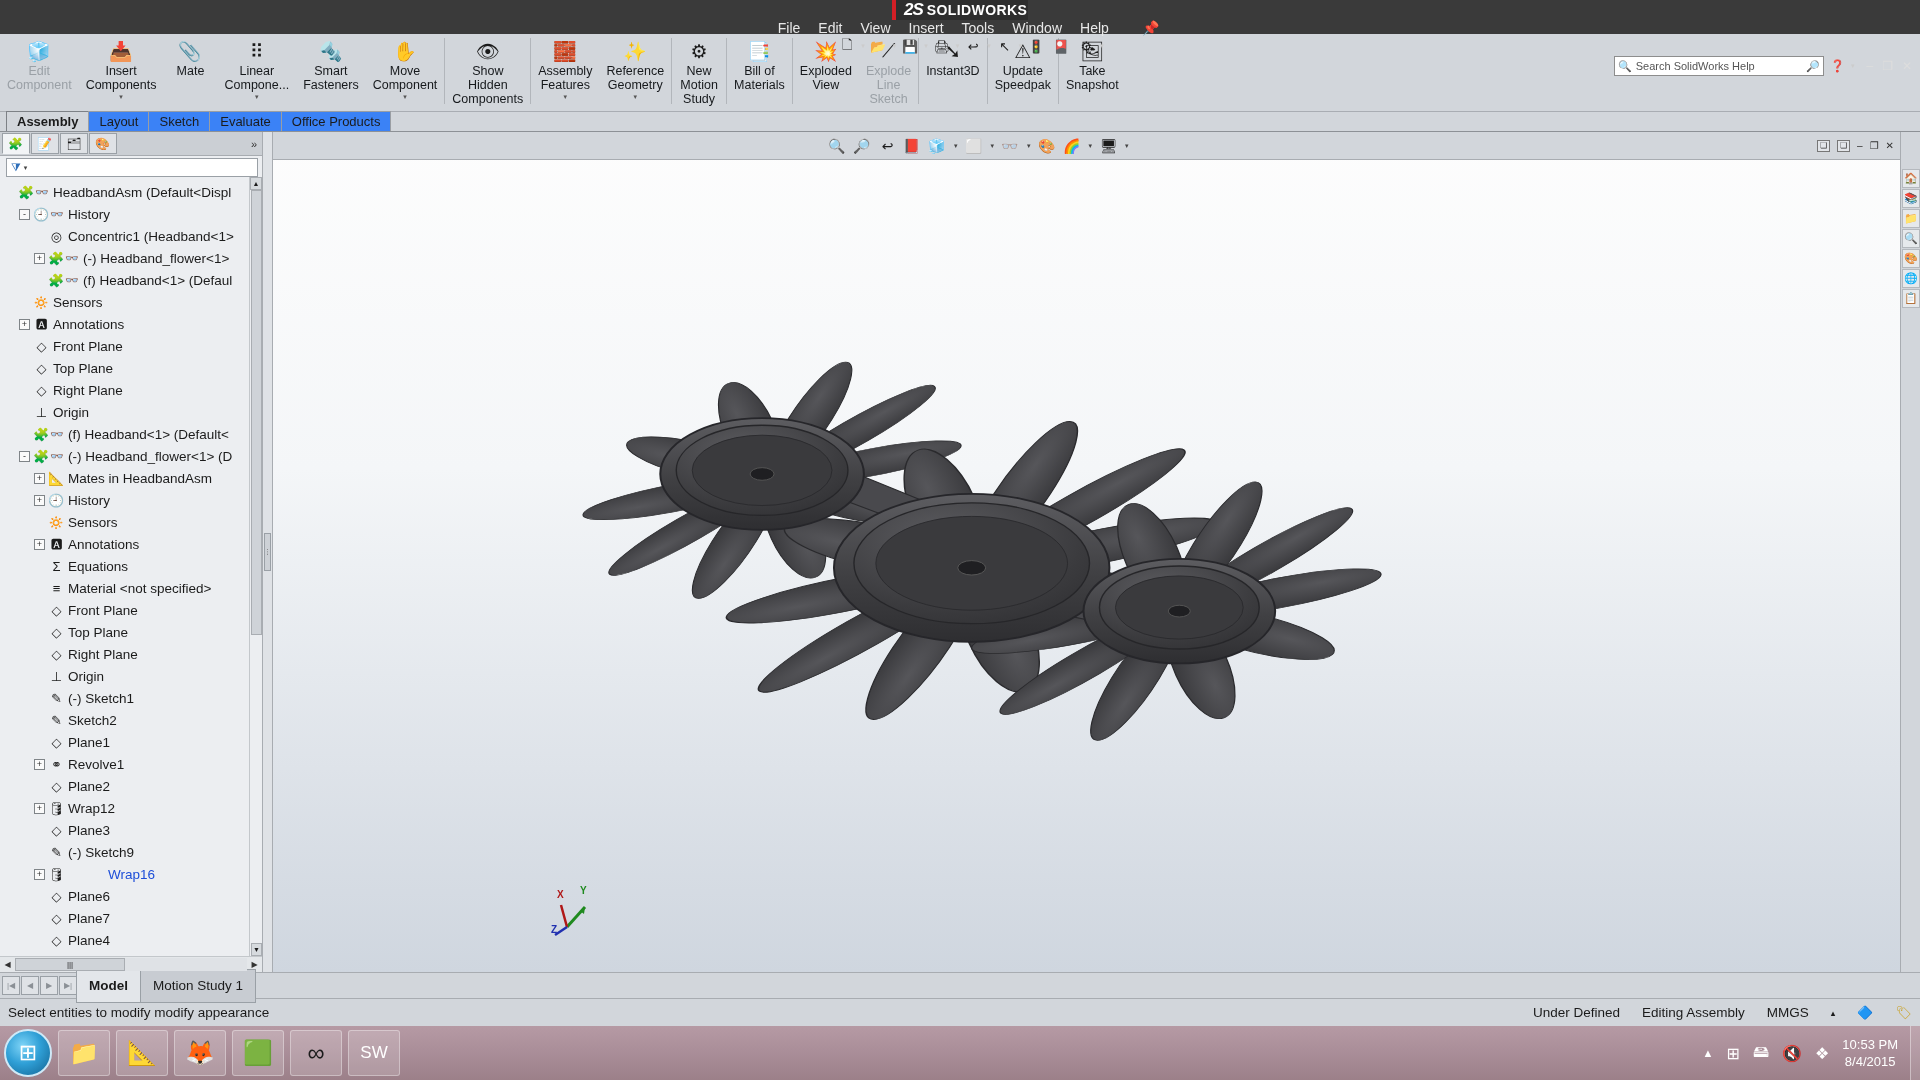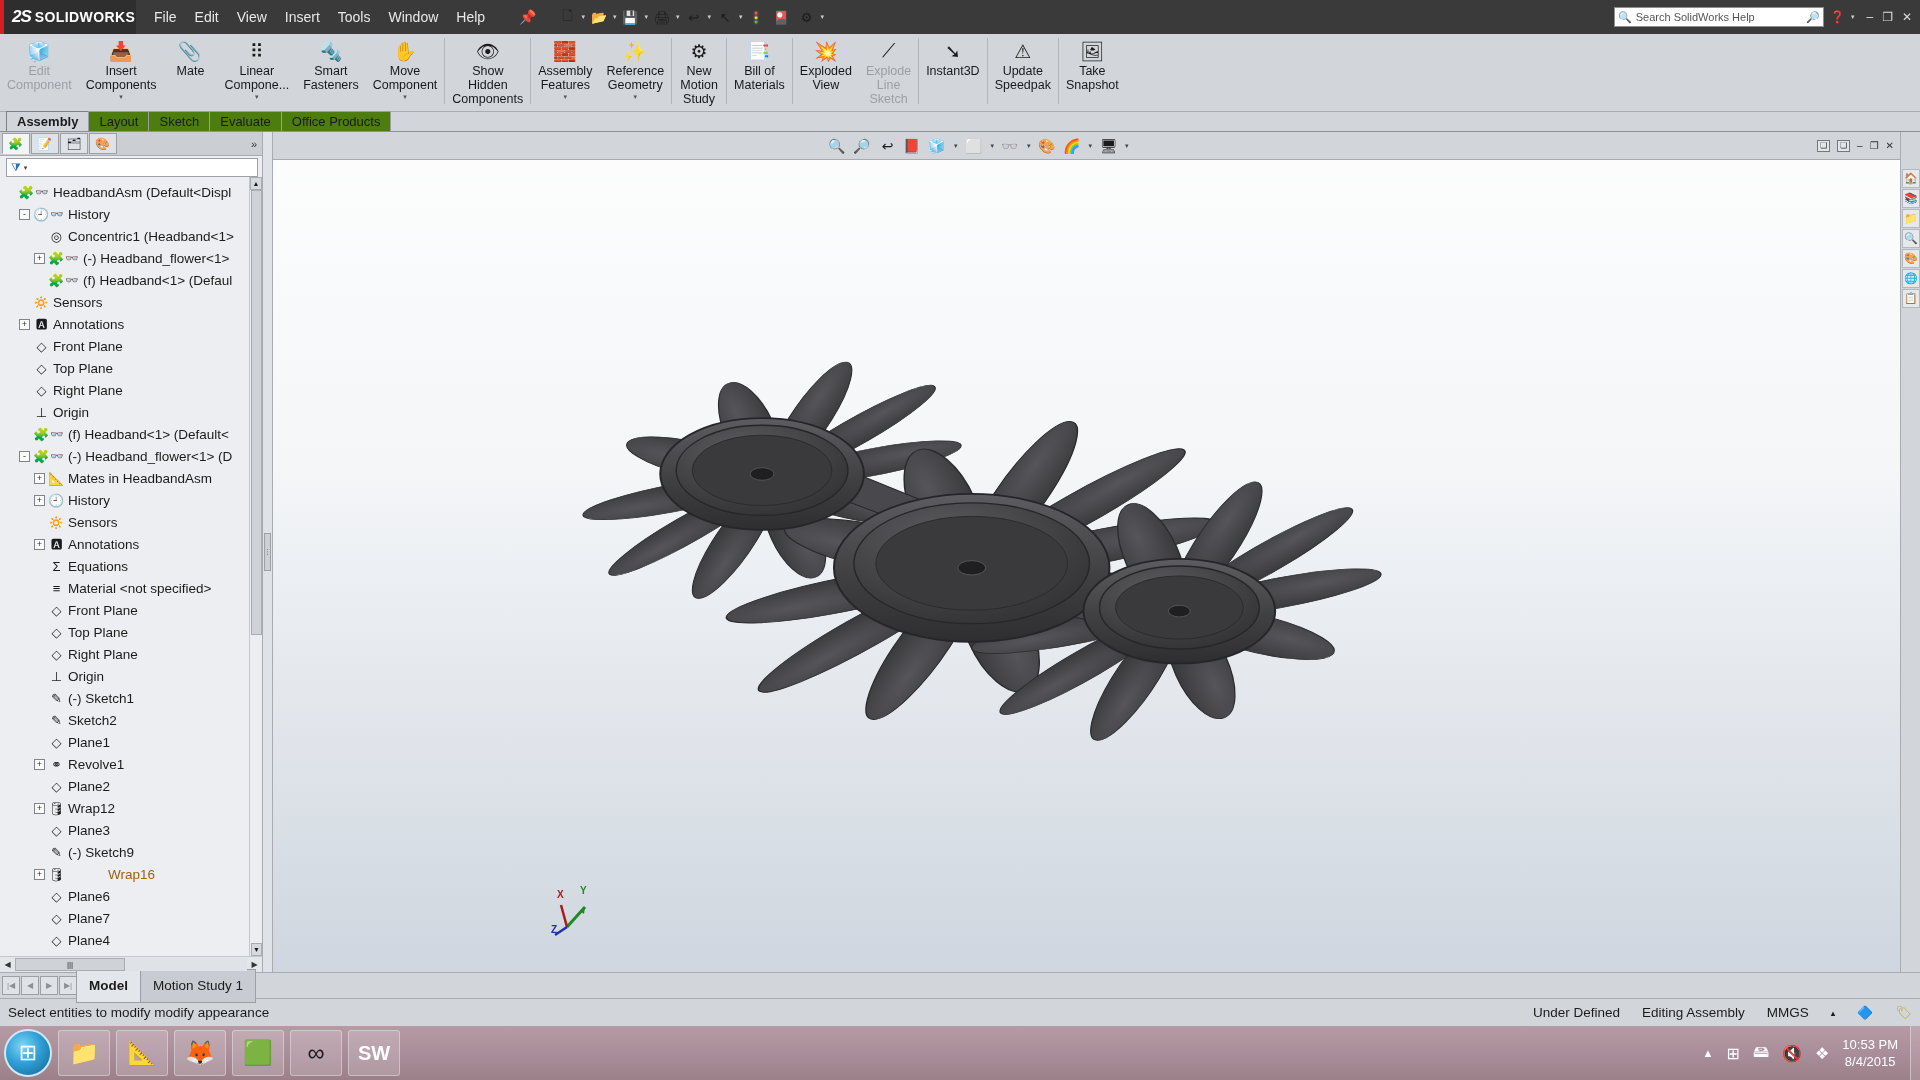--- a/index.html
+++ b/index.html
@@ -1,21 +1,21 @@
 <!DOCTYPE html>
 <html><head>
 <meta charset="utf-8">
 <style>
   * { box-sizing: border-box; margin:0; padding:0; }
   html,body{ width:1920px; height:1080px; overflow:hidden;
     font-family:"Liberation Sans", sans-serif; font-size:13px; color:#1b1b1b;
     background:#d4d8dd; }
 
   
-  .titlebar{ height:34px; background:#3a3a3a; display:flex; align-items:center; position:relative; }
+  .titlebar{ height:34px; background:#3a3a3a; display:flex; align-items:center; position:relative;flex-direction:column; }
   .sw-logo{ width:136px; height:34px; background:#2e2e2e; display:flex; align-items:center;
     border-left:4px solid #d41f26; padding-left:8px; }
   .sw-logo .ds{ color:#fff; font-weight:bold; font-style:italic; font-size:17px; letter-spacing:-1px; }
   .sw-logo .nm{ color:#fff; font-weight:bold; font-size:14px; letter-spacing:.4px; margin-left:4px;}
   .sw-logo .nm i{ font-style:normal; font-weight:bold; }
   .menubar{ display:flex; align-items:center; margin-left:18px; gap:18px; }
   .menubar span{ color:#e8e8e8; font-size:14px; cursor:default; }
   .pin-icon{ margin-left:16px; color:#cfcf60; font-size:14px; }
   .title-center{ position:absolute; left:0; right:0; text-align:center; color:#f0f0f0; font-size:14px;
      pointer-events:none; }
@@ -39,21 +39,21 @@
   .rbtn .ico{ height:26px; display:flex; align-items:center; justify-content:center; font-size:19px;}
   .rbtn .lbl{ font-size:12.5px; line-height:14px; color:#16191c; }
   .rbtn.disabled .lbl{ color:#9aa0a6; }
   .rbtn .car{ font-size:7px; color:#555; margin-top:1px;}
   .rsep{ width:1px; height:66px; background:#b2b6bb; margin-top:4px; }
 
   
   .cmdtabs{ height:20px; background:#d2d6db; display:flex; align-items:flex-end; padding-left:6px;
     border-bottom:1px solid #8d9196; }
   .ctab{ height:20px; padding:0 10px; font-size:13px; display:flex; align-items:center;
-    border:1px solid #9a9ea3; border-bottom:none; background:#4d7c0f; margin-right:-1px; }
+    border:1px solid #9a9ea3; border-bottom:none; background:#3b82f6; margin-right:-1px; }
   .ctab.active{ background:#d2d6db; font-weight:bold; border-color:#7d8186; }
 
   
   .body{ display:flex; height:calc(1080px - 34px - 78px - 20px - 28px - 26px - 54px); }
 
   
   .fm{ width:263px; background:#eceef1; display:flex; flex-direction:column; border-right:1px solid #a8acb1;}
   .fm-tabs{ height:24px; background:#cbcfd4; display:flex; align-items:center; padding-left:2px; gap:1px;
      border-bottom:1px solid #a8acb1; position:relative;}
   .fmt{ width:28px; height:21px; border:1px solid #9aa0a6; background:#dfe2e6; display:flex;
@@ -66,21 +66,21 @@
   .fm-filter .car{ font-size:7px; color:#444;}
   .tree{ flex:1; overflow:hidden; padding:4px 0 0 4px; position:relative;}
   .trow{ display:flex; align-items:center; height:22px; font-size:13.5px; white-space:nowrap;
      padding-left:0; }
   .trow .exp{ width:11px; height:11px; border:1px solid #7f8488; background:#fafafa; font-size:9px;
      line-height:9px; text-align:center; margin-right:3px; color:#333; flex:none;}
   .trow .nexp{ width:11px; margin-right:3px; flex:none;}
   .trow .ic{ width:17px; text-align:center; font-size:13px; flex:none; }
   .trow .ic2{ width:15px; text-align:center; font-size:11px; flex:none; }
   .trow .tx{ margin-left:3px; }
-  .trow.dim .tx{ color:#a16207;margin-left:43px; }
+  .trow.dim .tx{ color:#1d4ed8;margin-left:43px; }
   .tscroll{ position:absolute; right:0; top:0; width:13px; height:100%; background:#eceef1;
      border-left:1px solid #c3c7cb; }
   .tscroll .up,.tscroll .dn{ height:13px; background:#d6dade; border:1px solid #a9adb2;
      font-size:7px; text-align:center; line-height:11px;}
   .tscroll .thumbv{ position:absolute; top:13px; height:445px; width:11px; background:#cfd3d8;
      border:1px solid #a9adb2; left:1px;}
   .tscroll .dn{ position:absolute; bottom:0; width:11px; left:1px;}
   .fm-hscroll{ height:16px; background:#e4e7ea; border-top:1px solid #c3c7cb; display:flex;
      align-items:center; }
   .fm-hscroll .ar{ width:15px; text-align:center; font-size:8px; color:#333; }
@@ -712,21 +712,21 @@
   </div>
 </div>
 
 <div class="taskbar">
   <div class="startorb">⊞</div>
   <div class="tbtn">📁</div>
   <div class="tbtn">📐</div>
   <div class="tbtn">🦊</div>
   <div class="tbtn">🟩</div>
   <div class="tbtn">∞</div>
-  <div class="tbtn" style="font-size:20px;font-weight:bold;color:#fff">SW</div>
+  <div class="tbtn" style="font-size:17px;font-weight:normal;color:#fff">SW</div>
   <div class="tray">
     <span style="font-size:11px">▲</span>
     <span>⊞</span>
     <span>🖴</span>
     <span>🔇</span>
     <span>❖</span>
     <div class="clock">
       <div>10:53 PM</div>
       <div>8/4/2015</div>
     </div>

